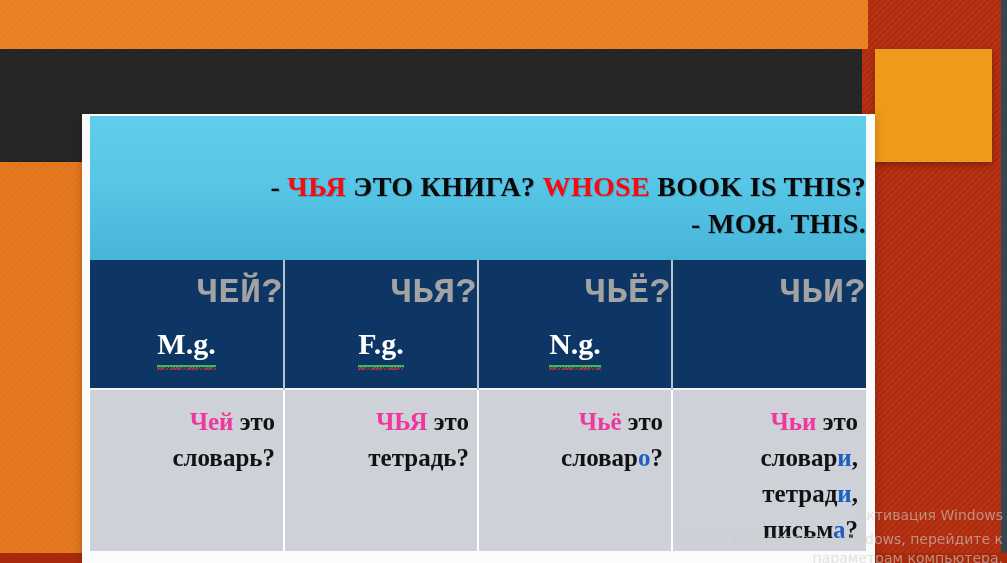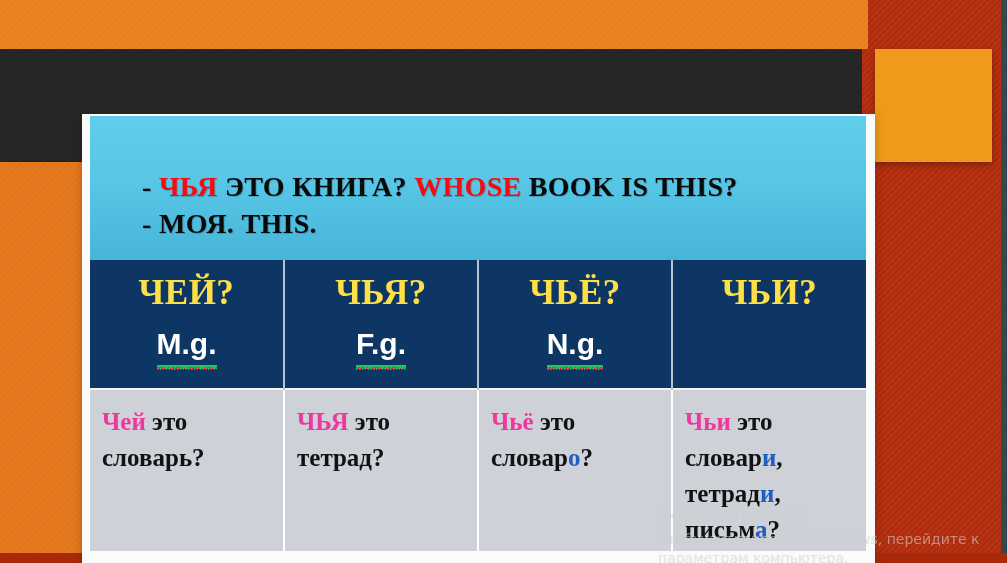--- a/index.html
+++ b/index.html
@@ -1,15 +1,15 @@
 <!DOCTYPE html>
 <html><head>
 <meta charset="utf-8">
 <style>
-  * { margin:0; padding:0; box-sizing:border-box; }
+  * { margin:0; padding:0; box-sizing:border-box;text-align:right; }
   html, body {
     width:1007px; height:563px;
     overflow:hidden;
     font-family:"Liberation Serif", serif;
     background:#2b2b2b;
   }
   #stage {
     position:relative;
     width:1007px; height:563px;
     overflow:hidden;
@@ -99,36 +99,36 @@
 
   .head-cell {
     background:#0d3665;
     height:129px;
     border-right:2px solid #b9c4d2;
     text-align:center;
     padding-top:9px;
   }
   .head-cell:last-child { border-right:none; }
   .head-q {
-    font-family:Liberation Serif, serif;
+    font-family:Liberation Mono, monospace;
     font-size:35px;
     font-weight:bold;
-    color:#fde047;
+    color:#a3a3a3;
     line-height:48px;
     letter-spacing:.5px;
   }
   .head-sub {
     display:inline-block;
-    font-family:Liberation Sans, sans-serif;
+    font-family:Liberation Serif, serif;
     font-size:30px;
     font-weight:bold;
     color:#ffffff;
     line-height:42px;
     margin-top:6px;
-    border-bottom:4px solid #22c55e;
+    border-bottom:2px solid #22c55e;
     position:relative;
   }
   .head-sub.spell::after {
     content:"";
     position:absolute; left:0; right:0; bottom:-5px;
     height:3px;
     background-image:repeating-linear-gradient(135deg,#d6343a 0 1px,transparent 1px 2px);
   }
 
   .body-cell {
@@ -204,21 +204,21 @@
         </td>
       </tr>
       <tr>
         <td class="body-cell">
           <div class="body-text">
             <span class="hl-pink">Чей</span><span> это словарь?</span>
           </div>
         </td>
         <td class="body-cell">
           <div class="body-text">
-            <span class="hl-pink">ЧЬЯ</span><span> это тетрад?</span>
+            <span class="hl-pink">ЧЬЯ</span><span> это тетрадь?</span>
           </div>
         </td>
         <td class="body-cell">
           <div class="body-text">
             <span class="hl-pink">Чьё</span><span> это словар</span><span class="hl-blue">о</span><span>?</span>
           </div>
         </td>
         <td class="body-cell">
           <div class="body-text">
             <span class="hl-pink">Чьи</span><span> это словар</span><span class="hl-blue">и</span><span>, тетрад</span><span class="hl-blue">и</span><span>, письм</span><span class="hl-blue">а</span><span>?</span>

